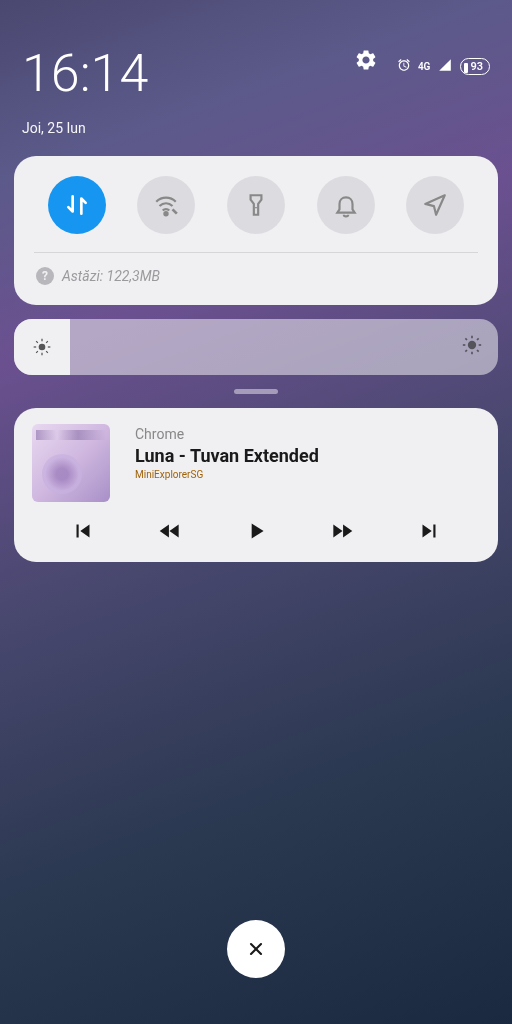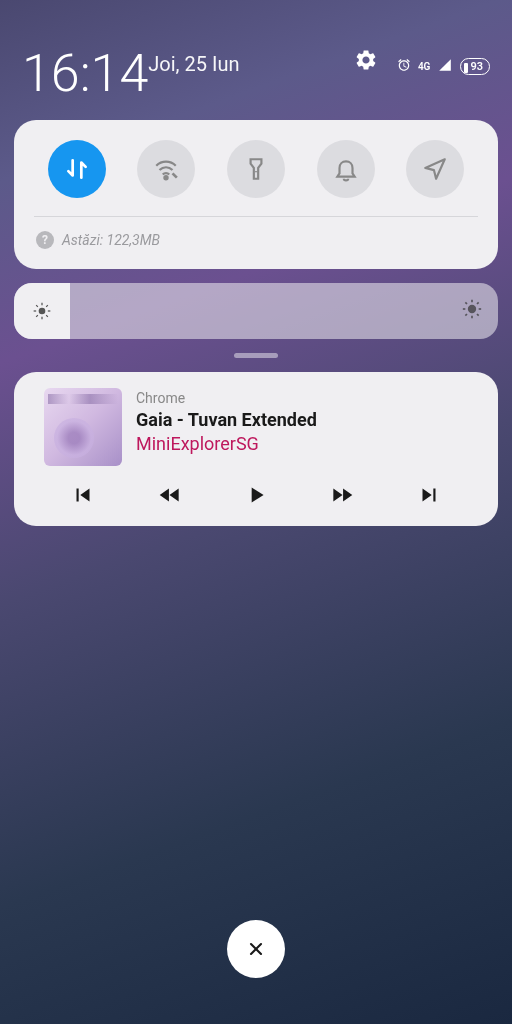--- a/index.html
+++ b/index.html
@@ -11,23 +11,23 @@
       position: relative;
       overflow: hidden;
     }
     .header {
       padding: 48px 22px 8px 22px;
       color: #fff;
       display: flex;
       justify-content: space-between;
       align-items: flex-start;
     }
-    .header-left { display: flex; flex-direction: row; }
+    .header-left { display: flex; flex-direction: column; }
     .time { font-size: 52px; font-weight: 300; line-height: 1; }
-    .date { font-size: 20px; margin-top: 4px; opacity: 0.95; }
+    .date { font-size: 14px; margin-top: 20px; opacity: 0.95; }
     .header-right { display: flex; flex-direction: row; align-items: flex-end; gap: 18px; }
     .gear-icon svg { width: 24px; height: 24px; }
     .status-icons { display: flex; align-items: center; gap: 6px; }
     .status-icons svg { height: 14px; }
     .battery-pill {
       display: flex; align-items: flex-end;
       border: 1.5px solid #fff; border-radius: 10px;
       padding: 1px 6px 1px 3px; font-size: 11px; font-weight: 600;
       gap: 2px;
     }
@@ -79,33 +79,33 @@
     .handle {
       width: 44px; height: 5px; background: rgba(255,255,255,0.45);
       border-radius: 3px; margin: 14px auto 0 auto;
     }
     .media {
       background: #f0eff2;
       margin: 14px 14px 0 14px;
       border-radius: 22px;
       padding: 16px 18px 14px 18px;
     }
-    .media-top { display: flex; gap: 14px; margin-left: 12px; }
+    .media-top { display: flex; gap: 25px; }
     .album-art {
       width: 78px; height: 78px; border-radius: 6px;
       background: linear-gradient(135deg, #e8d8f0 0%, #d0b8e0 50%, #a890c8 100%);
       position: relative; overflow: hidden;
       flex-shrink: 0;
     }
     .album-art::before{content:'';position:absolute;top:6px;left:4px;right:4px;height:10px;background:linear-gradient(90deg,#8a70a8 0%,transparent 30%,#8a70a8 60%,transparent 100%);opacity:0.6;}
     .album-art::after{content:'';position:absolute;bottom:8px;left:10px;width:40px;height:40px;border-radius:50%;background:radial-gradient(circle,#9878b8 20%,#c8b0e0 60%);opacity:0.7;}
     .media-info { display: flex; flex-direction: column; gap: 3px; padding-top: 2px; }
     .media-app { font-size: 14px; color: #888; }
     .media-title { font-size: 18px; font-weight: 700; color: #1a1a1a; }
-    .media-artist { font-size: 18px; color: #be185d; }
+    .media-artist { font-size: 10px; color: #a16207; }
     .media-controls {
       display: flex; justify-content: space-around;
       margin-top: 16px; padding: 0 8px;
     }
     .media-controls > div svg { width: 26px; height: 26px; }
     .close-btn {
       position: absolute;
       bottom: 46px; left: 50%;
       transform: translateX(-50%);
       width: 58px; height: 58px;
@@ -219,21 +219,21 @@
   </div>
 </div>
 
 <div class="handle"></div>
 
 <div class="media">
   <div class="media-top">
     <div class="album-art"></div>
     <div class="media-info">
       <div class="media-app">Chrome</div>
-      <div class="media-title">Gaia - Tuvan Extended</div>
+      <div class="media-title">Luna - Tuvan Extended</div>
       <div class="media-artist">MiniExplorerSG</div>
     </div>
   </div>
   <div class="media-controls">
     <div><svg viewBox="0 0 24 24" fill="#1a1a1a">
           <path d="M6 6h2v12H6zm3.5 6l8.5 6V6z"></path>
         </svg></div>
     <div><svg viewBox="0 0 24 24" fill="#1a1a1a">
           <path d="M11 18V6l-8.5 6 8.5 6zm.5-6l8.5 6V6l-8.5 6z"></path>
         </svg></div>

